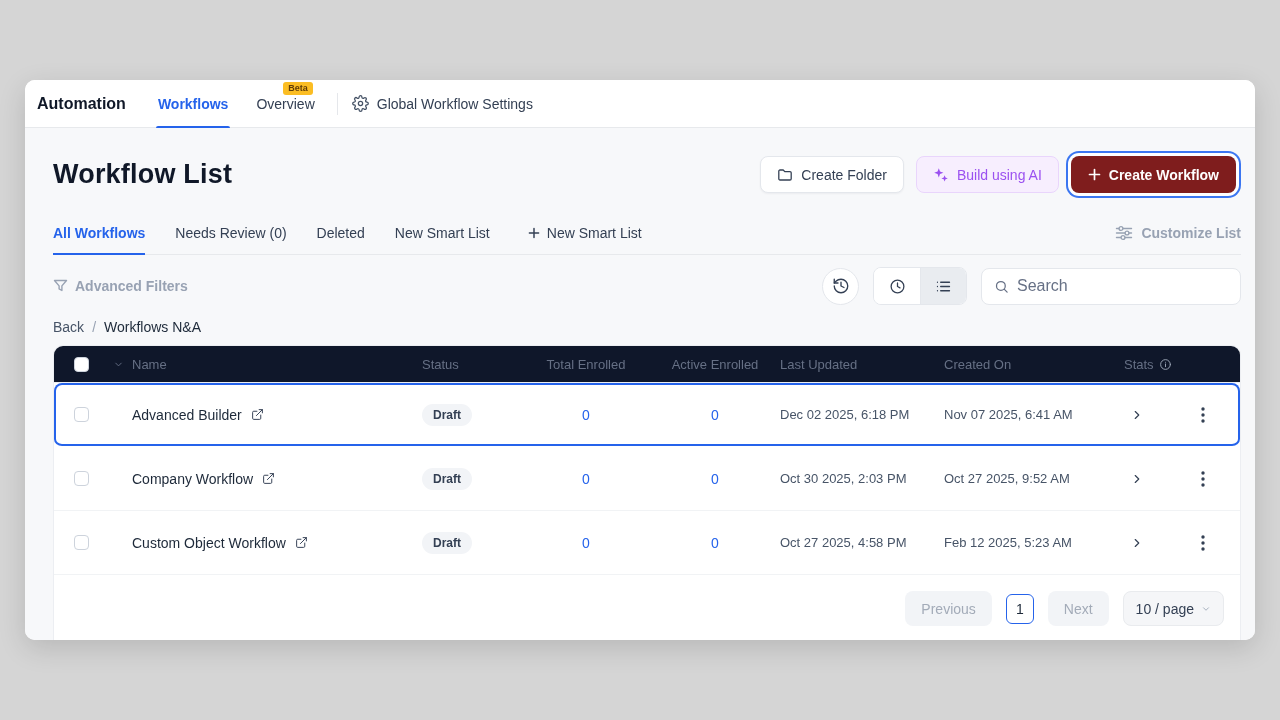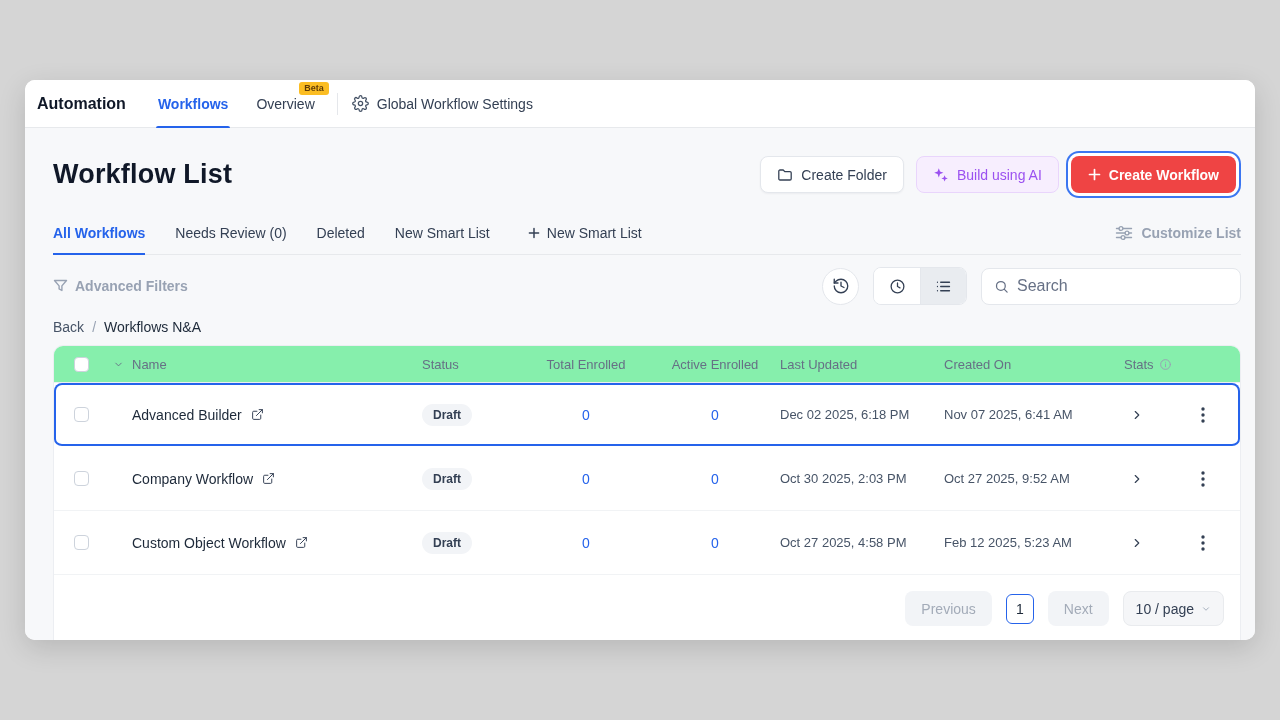--- a/index.html
+++ b/index.html
@@ -10,37 +10,37 @@
             border-radius:10px; box-shadow:0 8px 28px rgba(0,0,0,.14); overflow:hidden; }
 
   
   .topnav { height:48px; display:flex; align-items:center; padding:0 12px; border-bottom:1px solid #e7e9ec; background:#fff; }
   .brand { font-size:16px; font-weight:700; color:#101828; margin-right:18px; }
   .nav-tab { position:relative; height:48px; display:flex; align-items:center; padding:0 14px;
              font-size:14px; color:#344054; font-weight:500; cursor:pointer; }
   .nav-tab.active { color:#2563eb; font-weight:600; }
   .nav-tab.active::after { content:""; position:absolute; left:12px; right:12px; bottom:0; height:2px;
                            background:#2563eb; border-radius:2px 2px 0 0; }
-  .beta { position:absolute; top:2px; right:0; background:#fbbd23; color:#613c06; font-size:9px;
+  .beta { position:absolute; top:2px; right:16px; background:#fbbd23; color:#613c06; font-size:9px;
           font-weight:700; padding:1.5px 5px; border-radius:3px; line-height:1.2; }
   .nav-sep { width:1px; height:22px; background:#e5e7eb; margin:0 14px 0 8px; }
   .nav-settings { display:flex; align-items:center; gap:8px; font-size:14px; color:#344054; font-weight:500; cursor:pointer; }
   .icon { display:inline-flex; align-items:center; justify-content:center; line-height:0; }
 
   
   .content { height:512px; background:#f7f8fa; padding:0 14px 0 28px; }
 
   .page-head { display:flex; justify-content:space-between; align-items:center; padding-top:28px; }
   .page-head h1 { font-size:27px; font-weight:700; color:#101828; letter-spacing:.2px; }
   .actions { display:flex; align-items:center; gap:12px; padding-right:5px;margin-left:35px; }
   .btn { height:37px; display:inline-flex; align-items:center; gap:8px; padding:0 16px; border-radius:8px;
          font-size:14px; font-weight:500; font-family:inherit; cursor:pointer; border:1px solid transparent; white-space:nowrap; }
   .btn-white  { background:#fff; border-color:#e4e7ec; color:#344054; box-shadow:0 1px 2px rgba(16,24,40,.05); }
   .btn-purple { background:#f7eefe; border-color:#e9d5fc; color:#9b51f0; }
-  .btn-primary{ background:#ef4444; color:#fff; font-weight:600;
+  .btn-primary{ background:#7f1d1d; color:#fff; font-weight:600;
                 box-shadow:0 0 0 3px #ffffff, 0 0 0 5px #3b76f1; }
 
   
   .list-tabs { display:flex; align-items:flex-end; gap:30px; margin-top:20px; border-bottom:1px solid #e7e9ec; }
   .ltab { padding-bottom:13px; font-size:14px; color:#344054; font-weight:500; cursor:pointer; position:relative; white-space:nowrap; }
   .ltab.active { color:#2563eb; font-weight:700;margin-top:12px; }
   .ltab.active::after { content:""; position:absolute; left:0; right:0; bottom:-1px; height:2px; background:#2563eb; }
   .ltab-new { display:flex; align-items:center; gap:7px; margin-left:8px; }
   .customize { margin-left:auto; display:flex; align-items:center; gap:8px; padding-bottom:13px;
                color:#98a2b3; font-size:14px; font-weight:600; cursor:default; }
@@ -63,21 +63,21 @@
   
   .breadcrumb { margin-top:14px; display:flex; align-items:center; gap:8px; font-size:14px; }
   .bc-back { color:#475467; cursor:pointer; }
   .bc-sep { color:#98a2b3; }
   .bc-cur { color:#1d2939; }
 
   
   .table-card { margin-top:10px; background:#fff; border:1px solid #eceef2; border-radius:10px; height:306px; overflow:hidden; }
   .t-head, .t-row { display:grid; grid-template-columns:30px 28px 290px 100px 128px 130px 164px 168px 68px 1fr;
                     align-items:center; padding:0 14px 0 20px; }
-  .t-head { height:37px; background:#86efac; border-bottom:1px solid #eceef2; color:#667085; font-size:13px; font-weight:500; }
+  .t-head { height:37px; background:#0f172a; border-bottom:1px solid #eceef2; color:#667085; font-size:13px; font-weight:500; }
   .t-row { height:64px; border-bottom:1px solid #f1f3f5; font-size:14px; color:#344054; }
   .t-row.highlighted { box-shadow:inset 0 0 0 2px #2563eb; border-radius:8px; border-bottom-color:transparent; }
   .cb { width:15px; height:15px; border:1.5px solid #cdd3dc; border-radius:4px; background:#fff; display:inline-block; cursor:pointer; }
   .hdr-caret { color:#667085; cursor:pointer; }
   .cell-center { text-align:center; }
   .name-cell { display:flex; align-items:center; gap:9px; color:#1d2939; cursor:pointer; }
   .ext { color:#344054; cursor:pointer; }
   .badge { display:inline-block; background:#f2f4f7; color:#344054; font-size:12px; font-weight:600;
            padding:4px 11px; border-radius:999px; }
   .num { color:#2563eb; text-align:center; cursor:pointer; }

